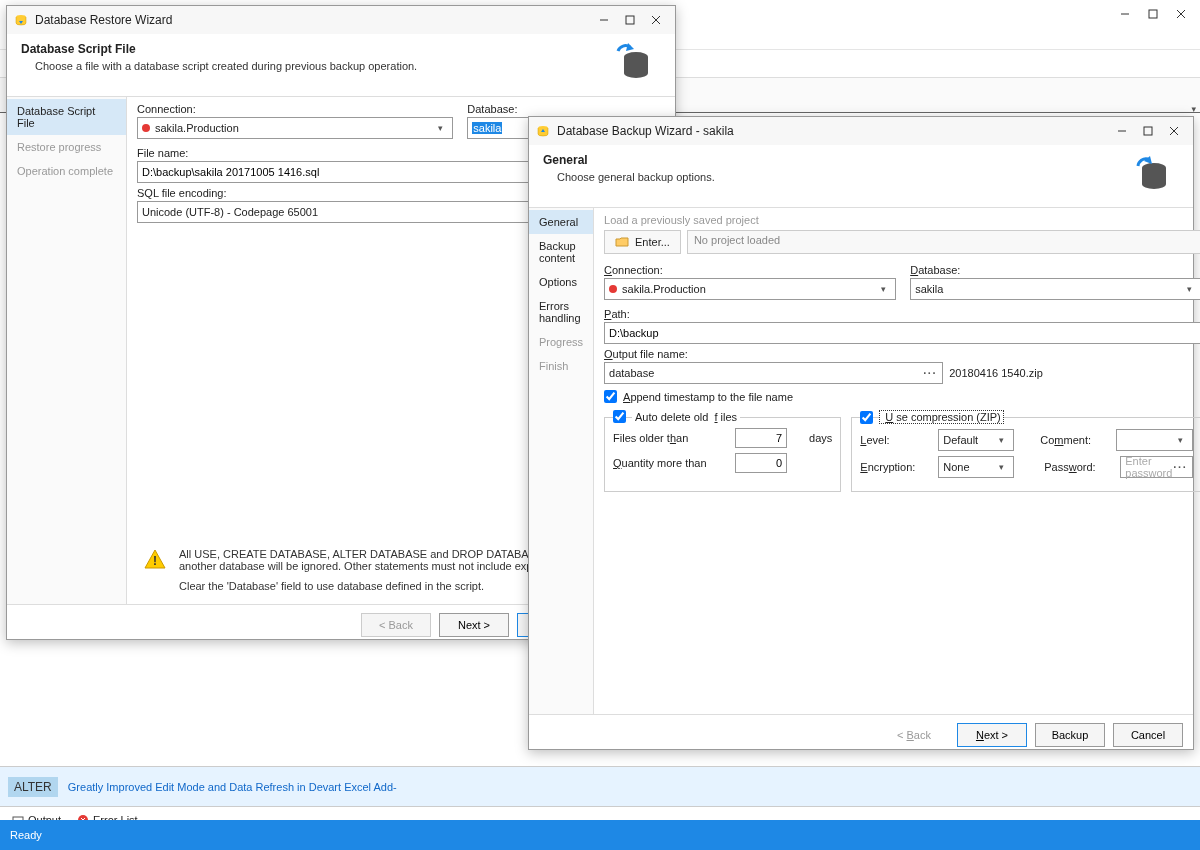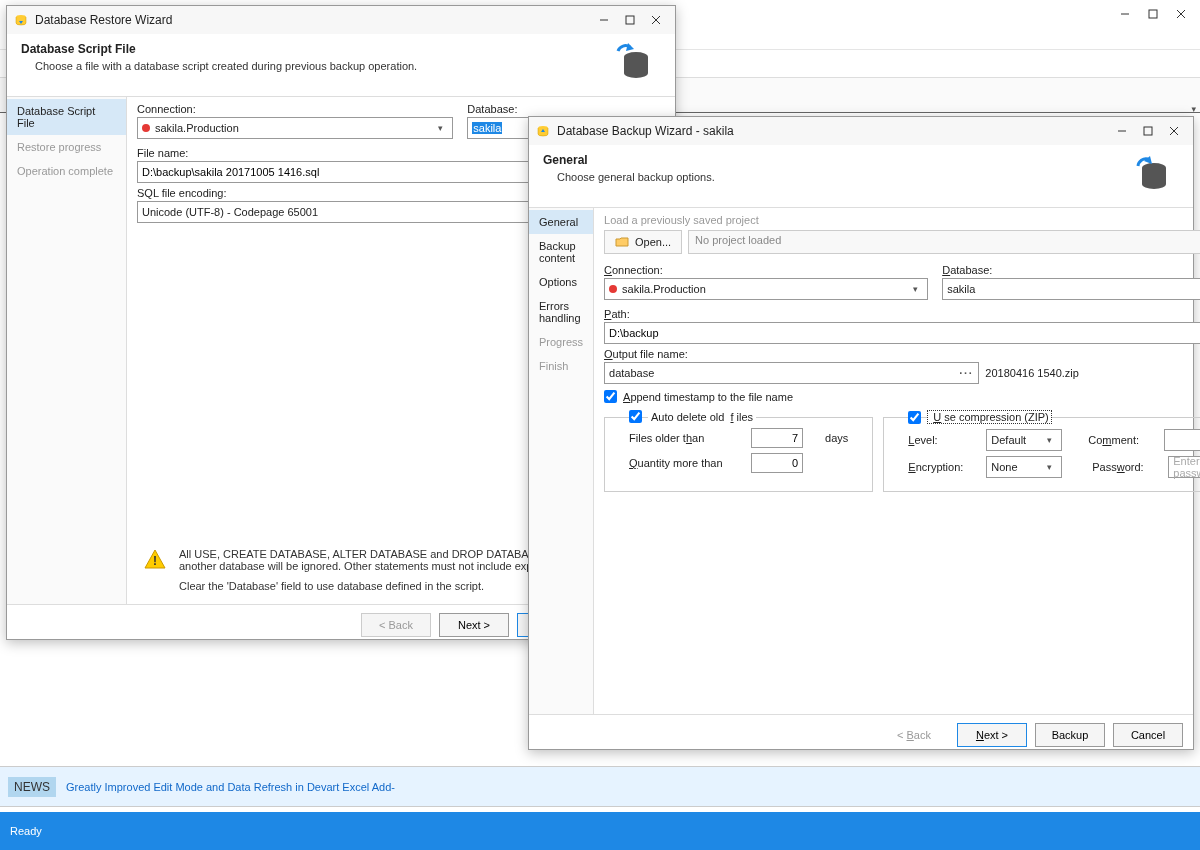--- a/index.html
+++ b/index.html
@@ -71,40 +71,40 @@
 .btn:disabled, .btn.disabled { color:#999; cursor:default; border-color:#ccc; }
 
 
 .project-row { display:flex; align-items:center; gap:6px; margin-bottom:10px; }
 .proj-label { font-size:11px; color:#999; margin-bottom:4px; }
 .open-btn { display:flex; align-items:center; gap:6px; border:1px solid #ccc; padding:2px 10px; height:24px; cursor:pointer; font-size:11px; background:#f8f8f8; }
 .proj-loaded { flex:1; border:1px solid #ccc; padding:3px 6px; height:24px; color:#888; font-size:11px; background:#f8f8f8; }
 
 .check-row { display:flex; align-items:center; gap:6px; margin:4px 0; font-size:11px; }
 .check-row input[type=checkbox] { width:13px; height:13px; }
-.sub-group { border:1px solid #ccc; padding:2px 24px 8px; margin-top:2px; }
+.sub-group { border:1px solid #ccc; padding:2px 8px 8px; margin-top:2px; }
 .sub-group .check-row:first-child { margin-top:-10px; }
 .sub-group .check-row:first-child span { background:#fff; padding:0 3px; }
 .sub-row { display:flex; align-items:center; gap:22px; margin:5px 0; font-size:11px; }
 .small-input { width:52px; border:1px solid #999; padding:2px 4px; font-size:11px; height:20px; text-align:right; }
 .two-cols { display:flex; gap:10px; }
 .two-cols > div { flex:1; }
 
 
 .news-bar { height:40px; background:#e6f3ff; display:flex; align-items:center; padding:0 8px; gap:10px; border-top:1px solid #ccc; position:absolute; bottom:44px; left:0; right:0; }
 .news-badge { background:#b1d6ef; padding:3px 6px; font-size:12px; color:#333; }
 .news-link { color:#1168c9; font-size:11px; cursor:pointer; }
 
 
 .bottom-tabs { height:22px; display:flex; align-items:flex-end; padding:0 6px; gap:4px; border-top:1px solid #ccc; position:absolute; bottom:22px; left:0; right:0; background:#fff; }
 .bottom-tab { display:flex; align-items:center; gap:4px; padding:2px 6px; cursor:pointer; font-size:11px; }
 .tab-icn { width:12px; height:12px; display:inline-block; }
 
 
-.status-bar { position:absolute; bottom:0; left:0; right:0; height:38px; background:#1e88e5; color:#fff; display:flex; align-items:center; padding:0 10px; font-size:11px; }
+.status-bar { position:absolute; bottom:0; left:0; right:0; height:30px; background:#1e88e5; color:#fff; display:flex; align-items:center; padding:0 10px; font-size:11px; }
 
 svg { display:block; }
 .underline-key { text-decoration: underline; }
 </style>
 </head>
 <body>
 
 <div class="main-titlebar">
   <div class="app-icon">
     <svg width="12" height="12" viewBox="0 0 12 12">
@@ -382,21 +382,21 @@
       <div class="wiz-nav-item disabled">Progress</div>
       <div class="wiz-nav-item disabled">Finish</div>
     </div>
     <div class="wiz-panel">
       <div class="proj-label">Load a previously saved project</div>
       <div class="project-row">
         <div class="open-btn">
           <svg width="14" height="14">
               <path d="M1 4 L5 4 L6 3 L13 3 L13 11 L1 11 Z" fill="#ffcc66" stroke="#cc9933"></path>
             </svg>
-          <span>Open...</span>
+          <span>Enter...</span>
         </div>
         <div class="proj-loaded">No project loaded</div>
       </div>
 
       <div class="field-row">
         <div class="field-col" style="flex:1">
           <span class="field-label"><span class="underline-key">C</span>onnection:</span>
           <div class="combo">
             <span class="red-dot"></span>
             <span class="combo-txt">sakila.Production</span>
@@ -484,21 +484,21 @@
   </div>
   <div class="wiz-footer">
     <button class="btn disabled" style="border:none; background:transparent">&lt; <span class="underline-key">B</span>ack</button>
     <button class="btn primary"><span class="underline-key">N</span>ext &gt;</button>
     <button class="btn">Backup</button>
     <button class="btn">Cancel</button>
   </div>
 </div>
 
 <div class="news-bar">
-  <span class="news-badge">NEWS</span>
+  <span class="news-badge">ALTER</span>
   <span class="news-link">Greatly Improved Edit Mode and Data Refresh in Devart Excel Add-</span>
 </div>
 
 <div class="bottom-tabs">
   <div class="bottom-tab">
     <span class="tab-icn">
         <svg width="12" height="12">
           <rect x="1" y="3" width="10" height="7" fill="none" stroke="#555"></rect>
           <path d="M2 9 L5 9" stroke="#555"></path>
           <path d="M8 9 L11 12" stroke="#555"></path>

